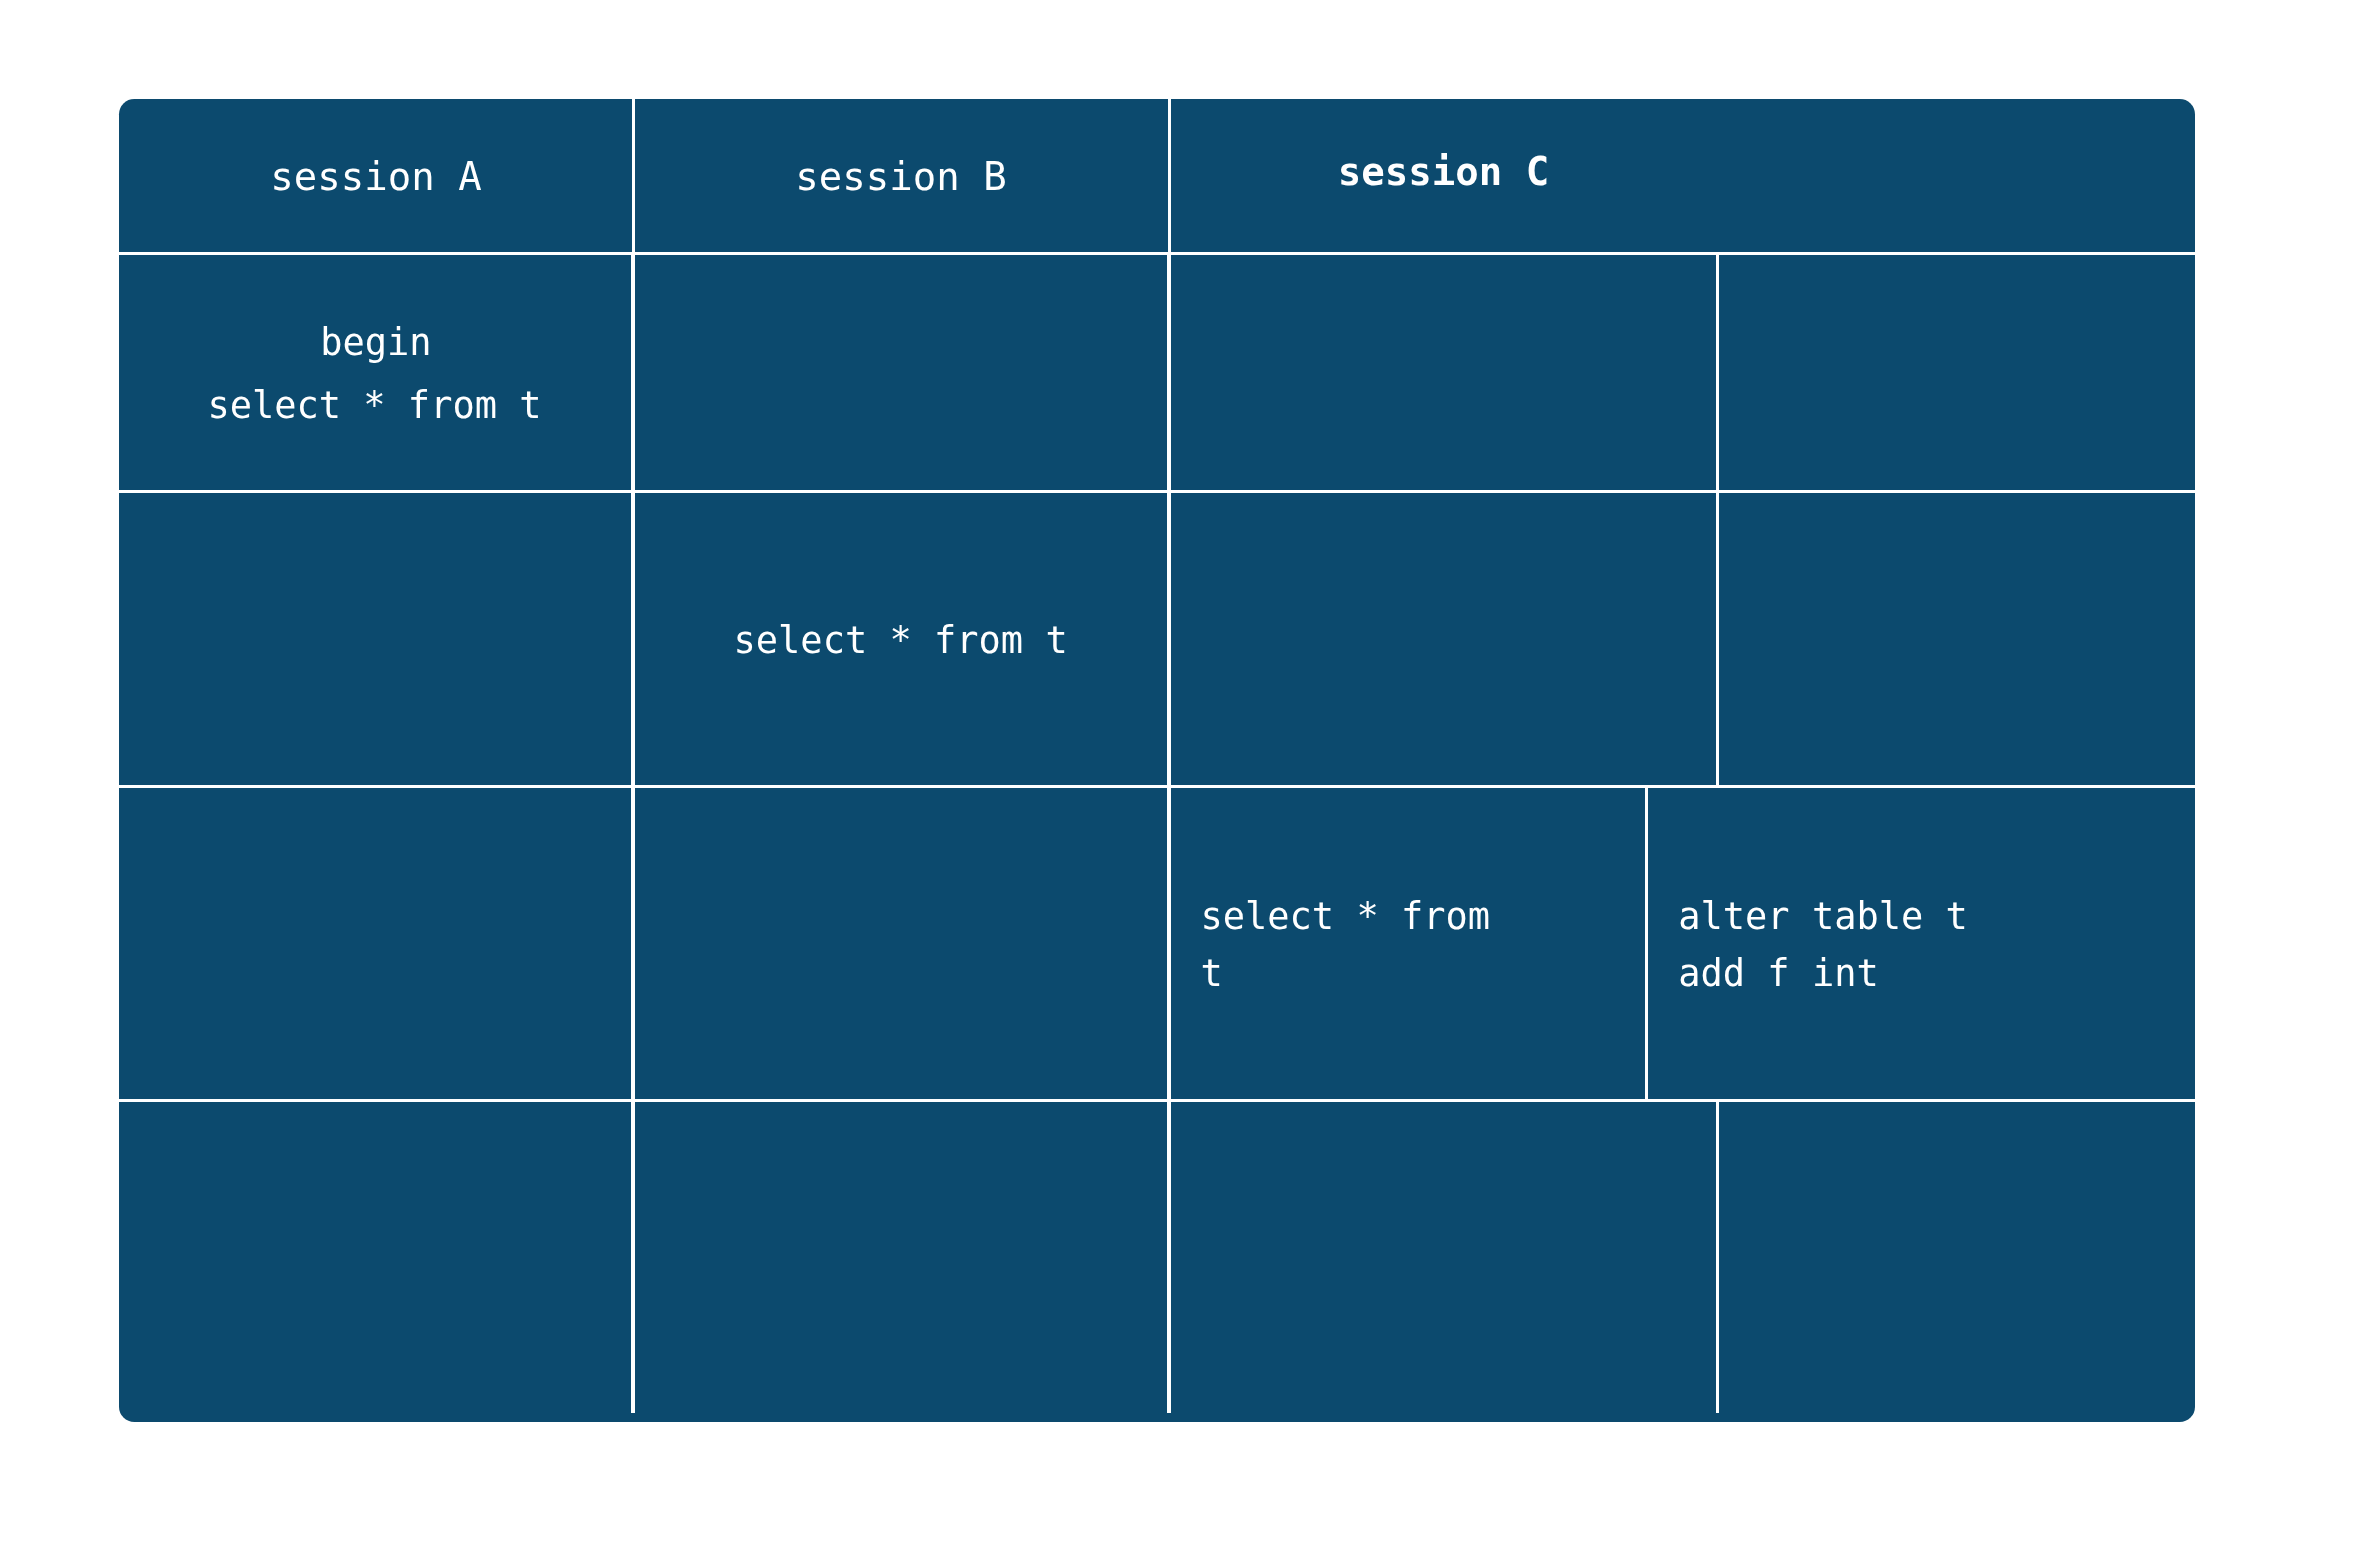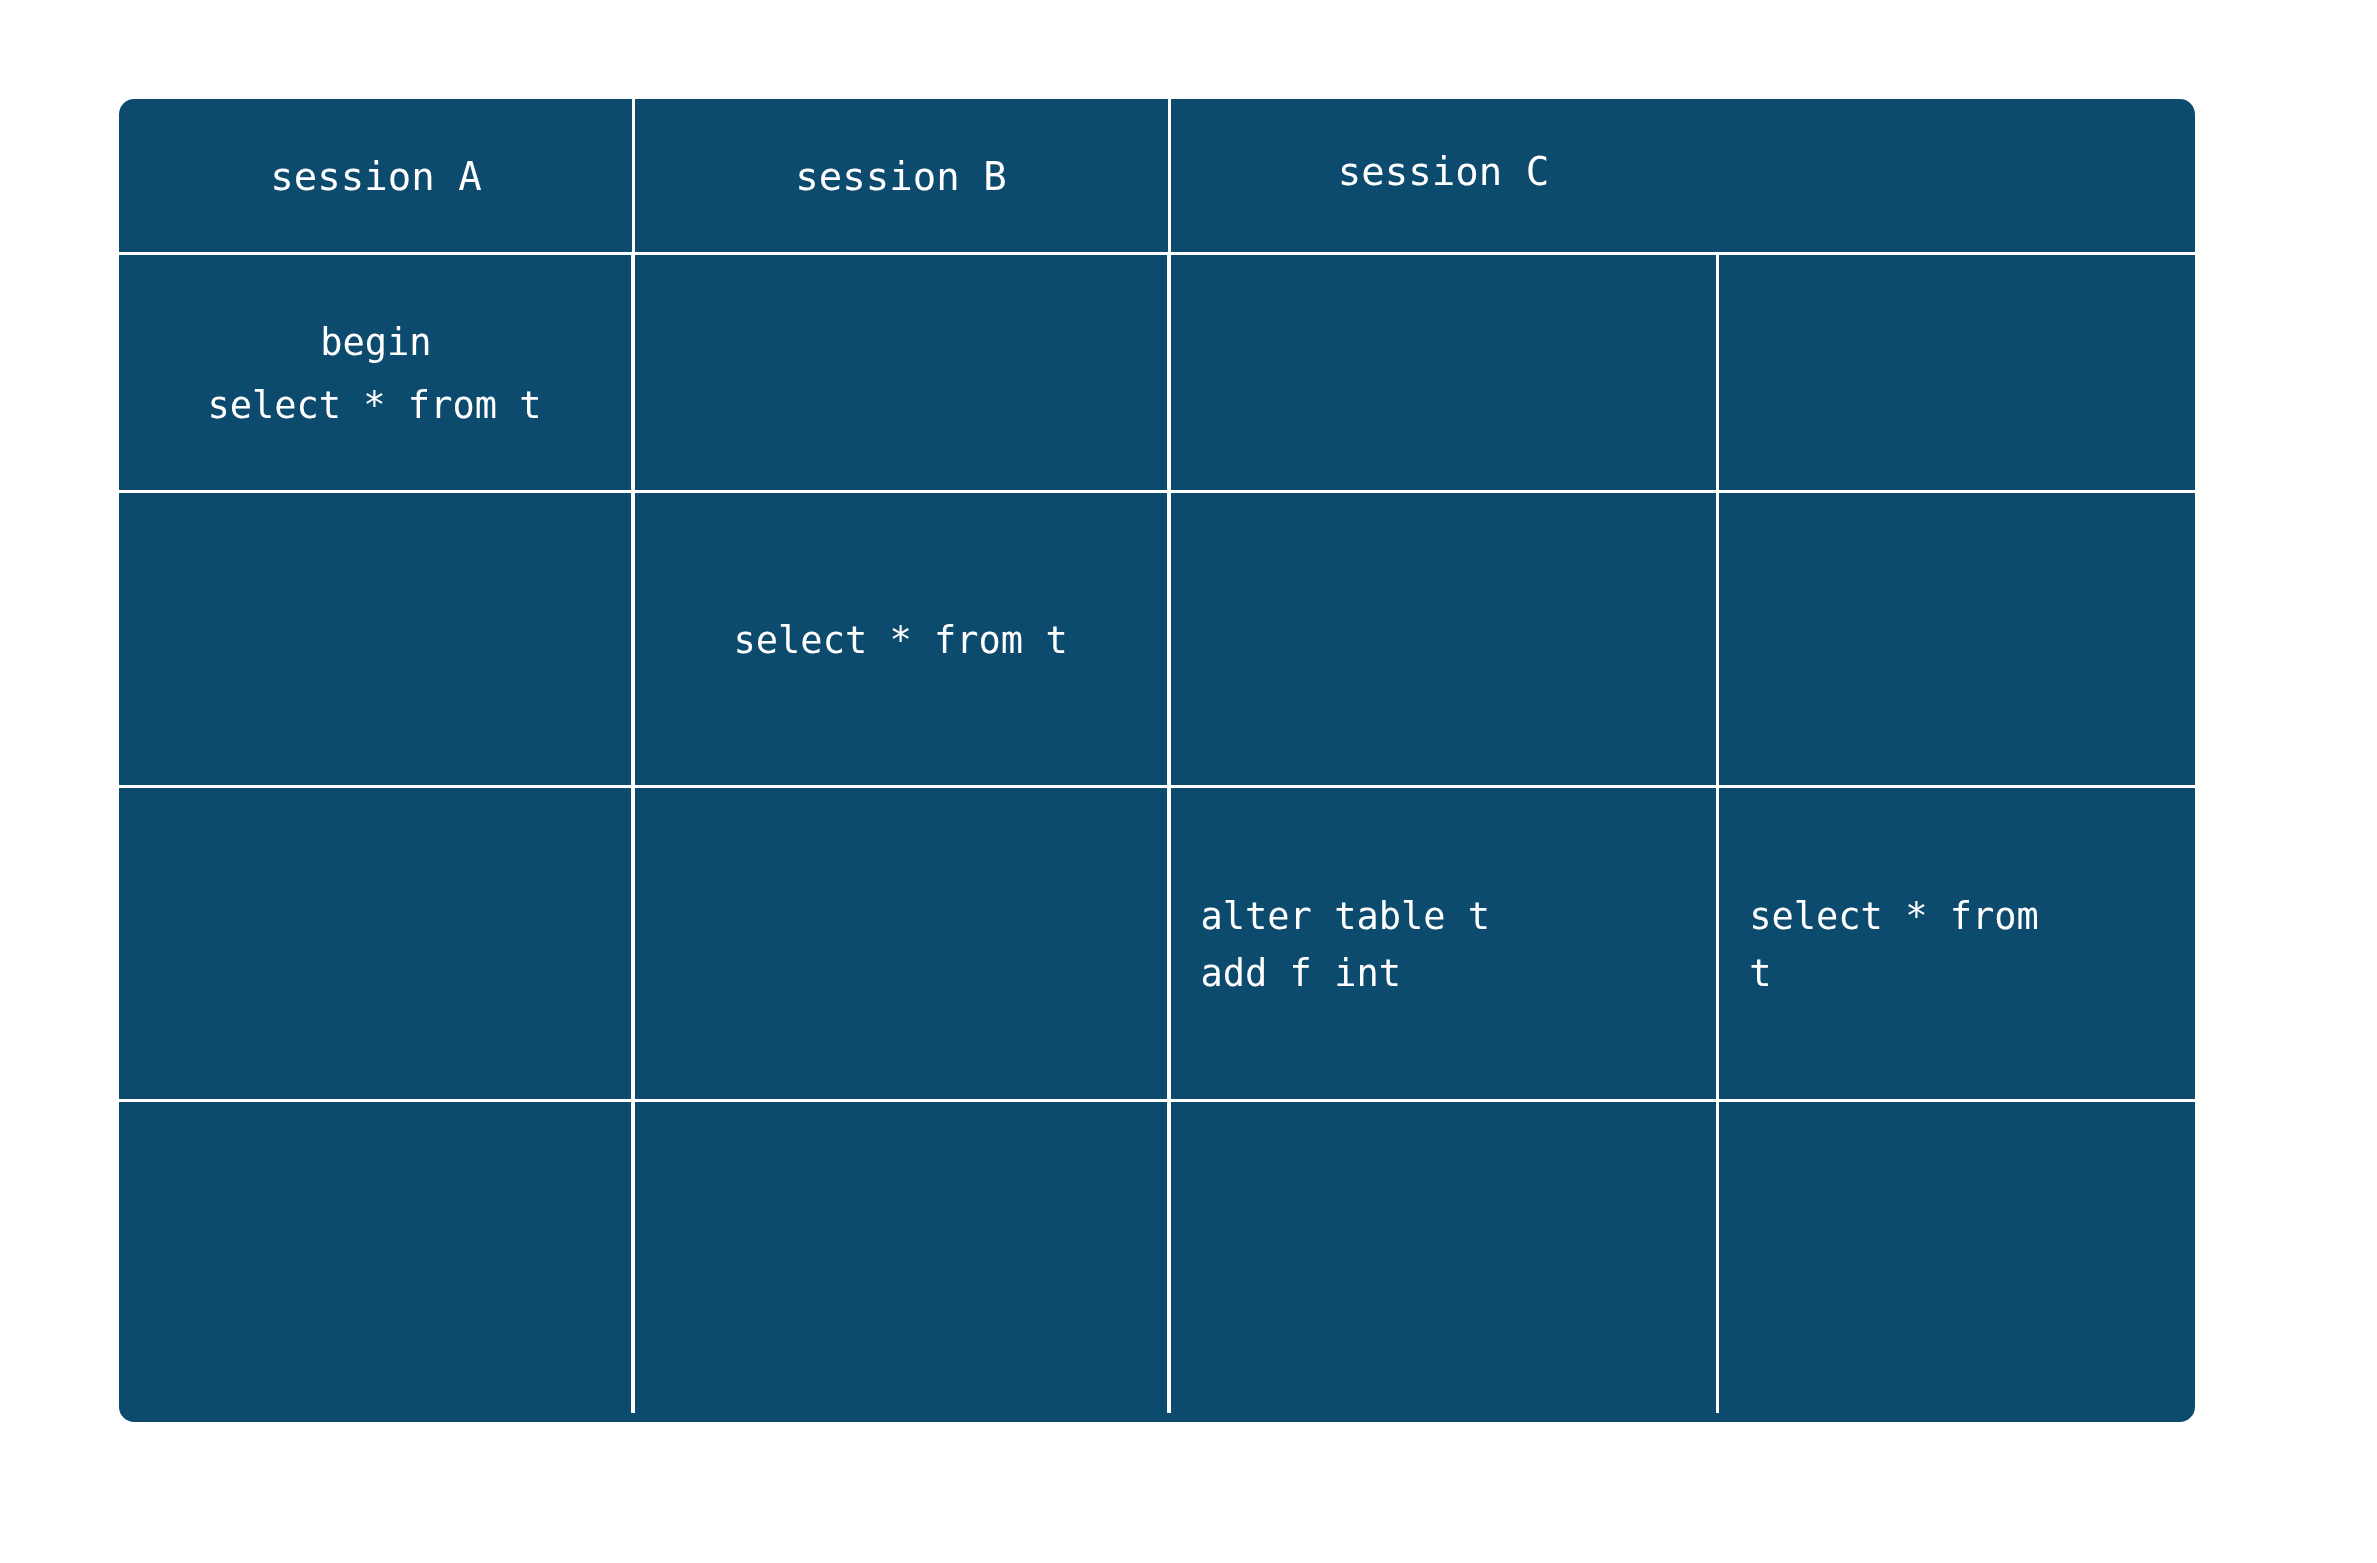--- a/index.html
+++ b/index.html
@@ -93,21 +93,21 @@
   .align-center { align-items: center; text-align: center; }
   .align-left   { align-items: flex-start; text-align: left; padding-left: 32px; }
 
   .head-cell {
     justify-content: center;
     align-items: center;
     text-align: center;
     font-size: 39px;
   }
   
-  .head-cell.raise { padding-bottom: 9.7px; }
+  .head-cell.raise { padding-bottom: 9.7px; font-weight: bold; }
 
   .line { display: block; }
   .line.centered { width: 100%; text-align: center; }
   .line.gap { margin-bottom: 18px; }
   .line.gap-sm { margin-bottom: 12.5px; }
 
   
   .fit-wide { font-size: 37px; margin-left: -2.8px; }
 
   
@@ -161,27 +161,27 @@
         <span class="line centered">select * from t</span>
       </div>
       <div class="cell c3 r2 align-center has-left-rule"></div>
       <div class="cell c4 r2 align-center has-left-rule"></div>
       <div class="row-sep" style="bottom:0;"></div>
     </div>
 
     <div class="table-row r3">
       <div class="cell c1 r3 align-center"></div>
       <div class="cell c2 r3 align-center has-left-rule"></div>
+      <div class="cell c4 r3 align-left has-left-rule overflow-right">
+        <span class="line gap-sm">select * from</span>
+        <span class="line">t</span>
+      </div>
       <div class="cell c3 r3 align-left has-left-rule">
         <span class="line gap-sm">alter table t</span>
         <span class="line">add f int</span>
-      </div>
-      <div class="cell c4 r3 align-left has-left-rule overflow-right">
-        <span class="line gap-sm">select * from</span>
-        <span class="line">t</span>
       </div>
       <div class="row-sep" style="bottom:0;"></div>
     </div>
 
     <div class="table-row r4">
       <div class="cell c1 r4 align-center"></div>
       <div class="cell c2 r4 align-center has-left-rule"></div>
       <div class="cell c3 r4 align-center has-left-rule"></div>
       <div class="cell c4 r4 align-center has-left-rule"></div>
     </div>

